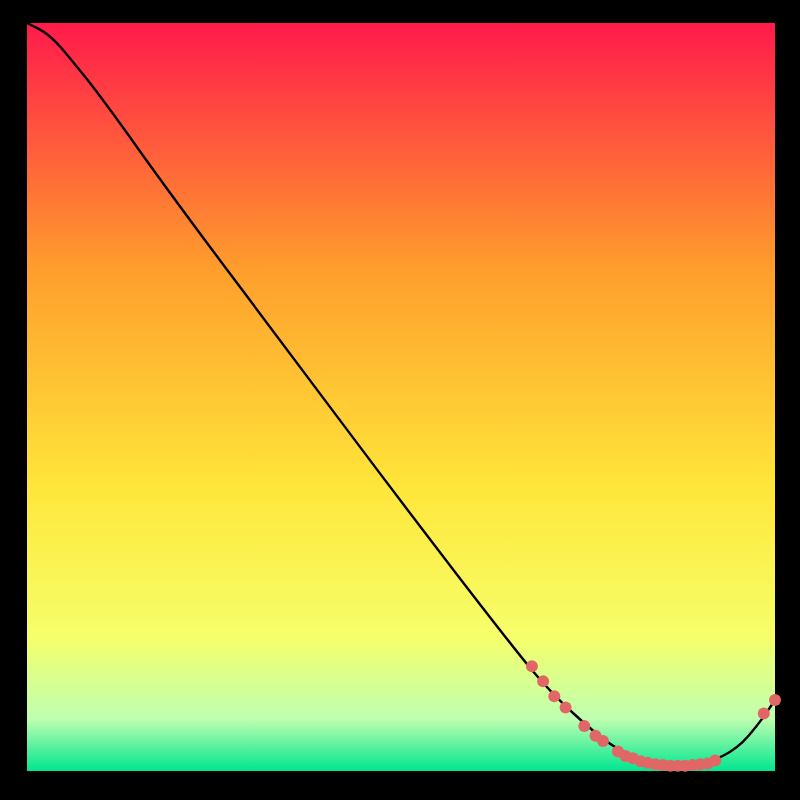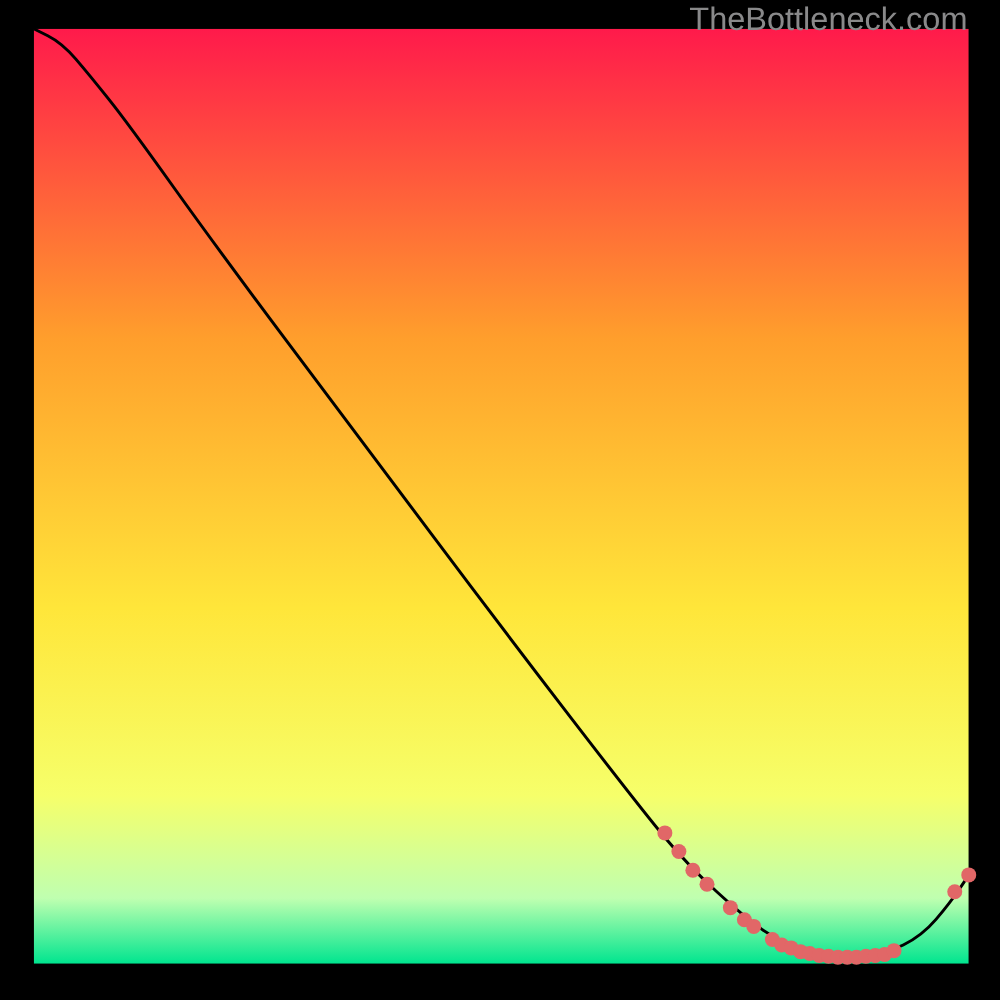--- a/index.html
+++ b/index.html
@@ -90,14 +90,13 @@
           <circle cx="665.7" cy="742.0" r="6" fill="#e16767"></circle>
           <circle cx="673.2" cy="741.3" r="6" fill="#e16767"></circle>
           <circle cx="680.7" cy="740.5" r="6" fill="#e16767"></circle>
           <circle cx="688.2" cy="737.5" r="6" fill="#e16767"></circle>
           <circle cx="736.8" cy="690.4" r="6" fill="#e16767"></circle>
           <circle cx="748.0" cy="676.9" r="6" fill="#e16767"></circle>
         </g>
     </svg>
   </div>
 
-  <div class="watermark">TheBottleneck.com</div>
 </div>
 
 </body></html>

